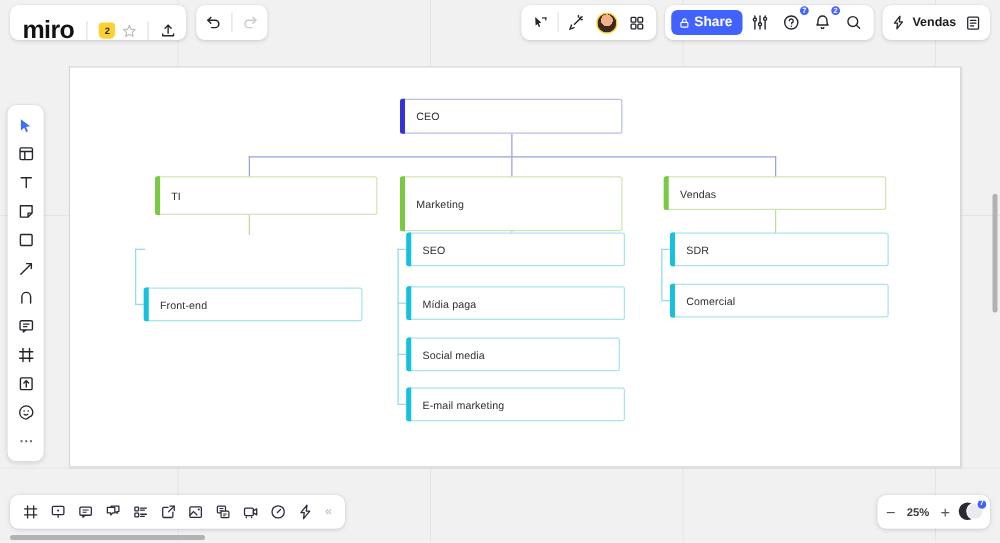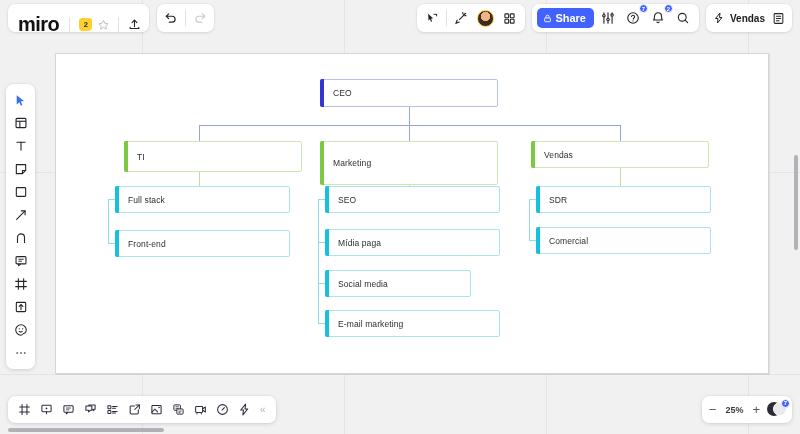--- a/index.html
+++ b/index.html
@@ -186,34 +186,31 @@
       <div class="node lvl1" style="left:112px; top:141px; width:178px; height:31px;margin-left:12px;">
         <span>TI</span>
       </div>
       <div class="node lvl1" style="left:320px; top:141px; width:178px; height:44px;">
         <span>Marketing</span>
       </div>
       <div class="node lvl1" style="left:531px; top:141px; width:178px; height:27px;">
         <span>Vendas</span>
       </div>
 
-      <div class="node lvl2" style="left:115px; top:186px; width:175px; height:27px;">
-        <span>Full stack</span>
-      </div>
       <div class="node lvl2" style="left:115px; top:230px; width:175px; height:27px;">
         <span>Front-end</span>
       </div>
 
       <div class="node lvl2" style="left:325px; top:186px; width:175px; height:27px;">
         <span>SEO</span>
       </div>
       <div class="node lvl2" style="left:325px; top:229px; width:175px; height:27px;align-items:center;">
         <span>Mídia paga</span>
       </div>
-      <div class="node lvl2" style="left:325px; top:270px; width:146px; height:27px;">
+      <div class="node lvl2" style="left:325px; top:270px; width:171px; height:27px;">
         <span>Social media</span>
       </div>
       <div class="node lvl2" style="left:536px; top:186px; width:175px; height:27px;">
         <span>SDR</span>
       </div>
 
       <div class="node lvl2" style="left:325px; top:310px; width:175px; height:27px;">
         <span>E-mail marketing</span>
       </div>
       <div class="node lvl2" style="left:536px; top:227px; width:175px; height:27px;">

